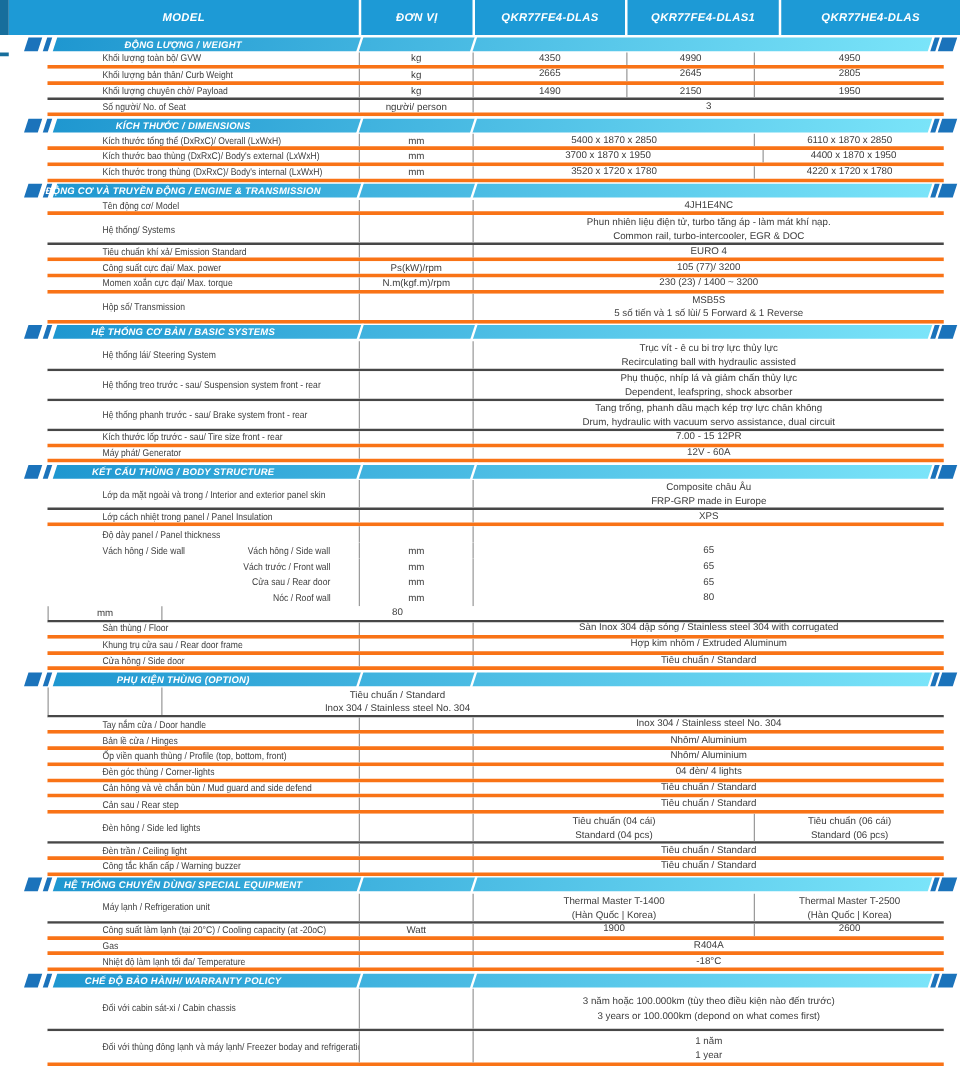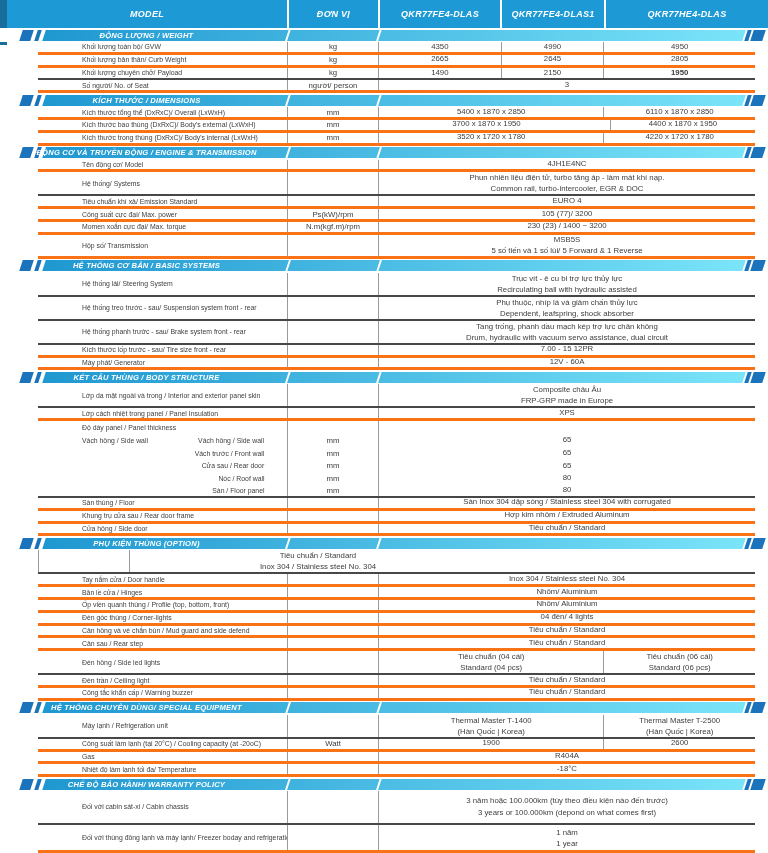--- a/index.html
+++ b/index.html
@@ -10,21 +10,21 @@
   }
   
   .tab { position:absolute; left:0; top:0; width:7px; height:45px; background:var(--tab-blue,#176e9c); }
   
   .hdr { position:absolute; left:7px; top:0; width:761px; height:28px; background:var(--header-blue,#1d9ad6); display:flex; }
   .hcell {
     display:flex; align-items:center; justify-content:center;
     color:#fff; font-weight:bold; font-style:italic; font-size:9px; letter-spacing:.3px;
     overflow:hidden; white-space:nowrap;
   }
-  .hc0 { width:280px; } .hc1 { width:91px; } .hc2 { width:122px; } .hc3 { width:104px; } .hc4 { flex:1; }
+  .hc0 { width:280px; } .hc1 { width:91px; } .hc2 { width:122px; } .hc3 { width:123px; } .hc4 { flex:1; }
   .hcell + .hcell { border-left:2px solid #fff; }
   
   .tbody { position:absolute; left:0; top:28px; width:768px; }
   
   .secbar { position:relative; height:14px; background:#fff; }
   .barfill {
     position:absolute; left:44px; width:700px; top:1.5px; bottom:1.5px;
     background:linear-gradient(90deg,var(--bar-start,#1f97d0),var(--bar-end,#7ae4f9));
     transform:skewX(-18deg);
   }
@@ -103,21 +103,21 @@
         </div>
       </div>
       <div class="row r1 hb">
         <div class="cell lcell">
           <span class="lab">Khối lượng chuyên chở/ Payload</span>
         </div>
         <div class="cell ucell">kg</div>
         <div class="vals">
           <div class="cell vcell" style="width: 122px;">1490</div>
           <div class="cell vcell sep" style="width: 103px;">2150</div>
-          <div class="cell vcell sep" style="width: 152px; font-weight: bold;">1950</div>
+          <div class="cell vcell sep" style="width: 152px;">1950</div>
         </div>
       </div>
       <div class="row r1">
         <div class="cell lcell">
           <span class="lab">Số người/ No. of Seat</span>
         </div>
         <div class="cell ucell">người/ person</div>
         <div class="vals">
           <div class="cell vcell" style="width: 377px;">3</div>
         </div>
@@ -355,23 +355,20 @@
       <div class="row r1 nb">
         <div class="cell lcell">
           <span class="sub">Nóc / Roof wall</span>
         </div>
         <div class="cell ucell">mm</div>
         <div class="vals">
           <div class="cell vcell" style="width: 377px;">80</div>
         </div>
       </div>
       <div class="row r1 hb">
-        <div class="cell lcell">
-          <span class="sub">Sàn / Floor panel</span>
-        </div>
         <div class="cell ucell">mm</div>
         <div class="vals">
           <div class="cell vcell" style="width: 377px;">80</div>
         </div>
       </div>
       <div class="row r1">
         <div class="cell lcell">
           <span class="lab">Sàn thùng / Floor</span>
         </div>
         <div class="cell ucell"></div>

